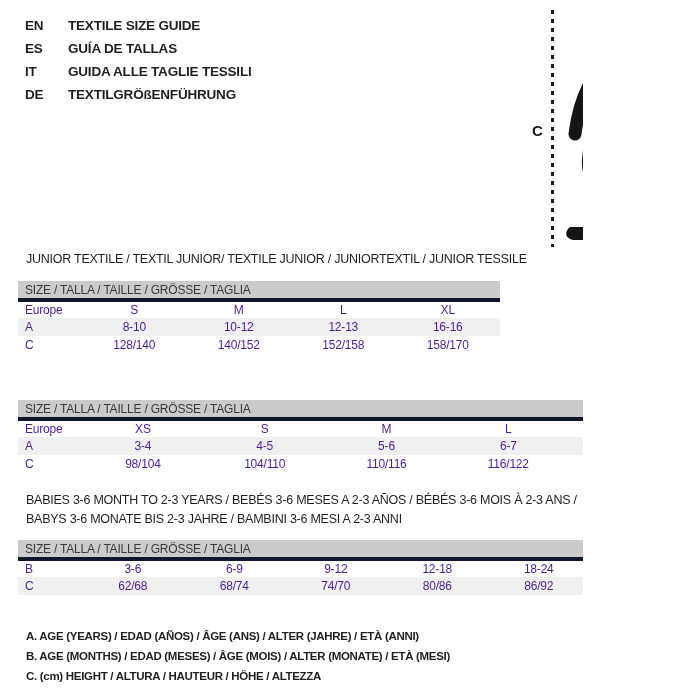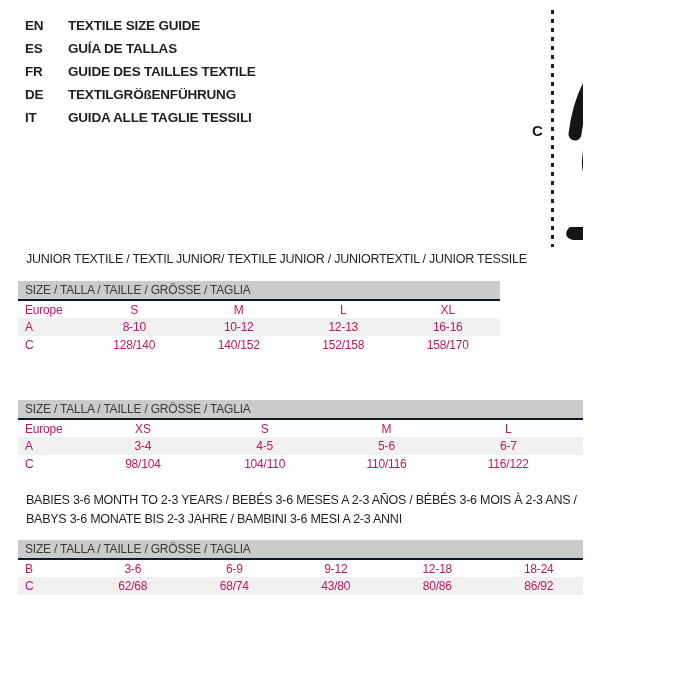--- a/index.html
+++ b/index.html
@@ -32,26 +32,26 @@
   #sec2-title { top:371px; }
   #sec3-title { top:491px; line-height:18.5px; white-space:normal; width:640px; }
   .subscript { font-size:9px; vertical-align:-2px; }
 
   
   table.size-table { position:absolute; left:18px; border-collapse:collapse; table-layout:fixed; }
   #table1 { top:281px; width:482px; }
   #table2 { top:400px; width:673px; }
   #table3 { top:540px; width:673px; }
   table.size-table th {
-    height:19px; background:#cbcbcb; border-bottom:2px solid #0f172a;
+    height:19px; background:#cbcbcb; border-bottom:4px solid #0f172a;
     font-size:12px; font-weight:400; letter-spacing:-0.2px; color:#3a3a3a;
     text-align:left; padding-left:7px;
   }
   table.size-table td {
-    height:18px; font-size:12px; text-align:center; color:#be185d;
+    height:18px; font-size:12px; text-align:center; color:#4c1d95;
     letter-spacing:-0.2px; overflow:hidden; white-space:nowrap;
   }
   table.size-table td.rowlabel { text-align:left; padding-left:7px; }
   table.size-table tr.alt td { background:#f0f0f0; }
   col.c-label { width:64px; }
 
   
   .footnotes { position:absolute; top:626px; left:26px; font-size:11.5px; font-weight:bold; letter-spacing:-0.3px; line-height:20px; color:#1f1f1f; }
 </style>
 </head>
@@ -60,27 +60,24 @@
 <div id="canvas">
 
   <div class="lang-list">
     <div class="lang-row">
       <span class="lang-code">EN</span><span>TEXTILE SIZE GUIDE</span>
     </div>
     <div class="lang-row">
       <span class="lang-code">ES</span><span>GUÍA DE TALLAS</span>
     </div>
     <div class="lang-row">
-      <span class="lang-code">FR</span><span>GUIDE DES TAILLES TEXTILE</span>
+      <span class="lang-code">IT</span><span>GUIDA ALLE TAGLIE TESSILI</span>
     </div>
     <div class="lang-row">
       <span class="lang-code">DE</span><span>TEXTILGRÖßENFÜHRUNG</span>
-    </div>
-    <div class="lang-row">
-      <span class="lang-code">IT</span><span>GUIDA ALLE TAGLIE TESSILI</span>
     </div>
   </div>
 
   <span class="measure-label">C</span>
   <div class="dotted-line"></div>
   <svg class="figure-svg" viewBox="0 0 112 240" aria-hidden="true">
     <g fill="#151515" stroke="none">
       <ellipse cx="56" cy="31" rx="23" ry="27"></ellipse>
       <ellipse cx="32" cy="36" rx="5" ry="9"></ellipse>
       <ellipse cx="80" cy="36" rx="5" ry="9"></ellipse>
@@ -203,22 +200,27 @@
         <td>6-9</td>
         <td>9-12</td>
         <td>12-18</td>
         <td>18-24</td>
         <td>24-36</td>
       </tr>
       <tr class="alt">
         <td class="rowlabel">C</td>
         <td>62/68</td>
         <td>68/74</td>
-        <td>43/80</td>
+        <td>74/70</td>
         <td>80/86</td>
         <td>86/92</td>
         <td>92/98</td>
       </tr>
     </tbody>
   </table>
 
+  <div class="footnotes">
+    <div>A. AGE (YEARS) / EDAD (AÑOS) / ÂGE (ANS) / ALTER (JAHRE) / ETÀ (ANNI)</div>
+    <div>B. AGE (MONTHS) / EDAD (MESES) / ÂGE (MOIS) / ALTER (MONATE) / ETÀ (MESI)</div>
+    <div>C. (cm) HEIGHT / ALTURA / HAUTEUR / HÖHE / ALTEZZA</div>
+  </div>
 
 </div>
 
 </body></html>

